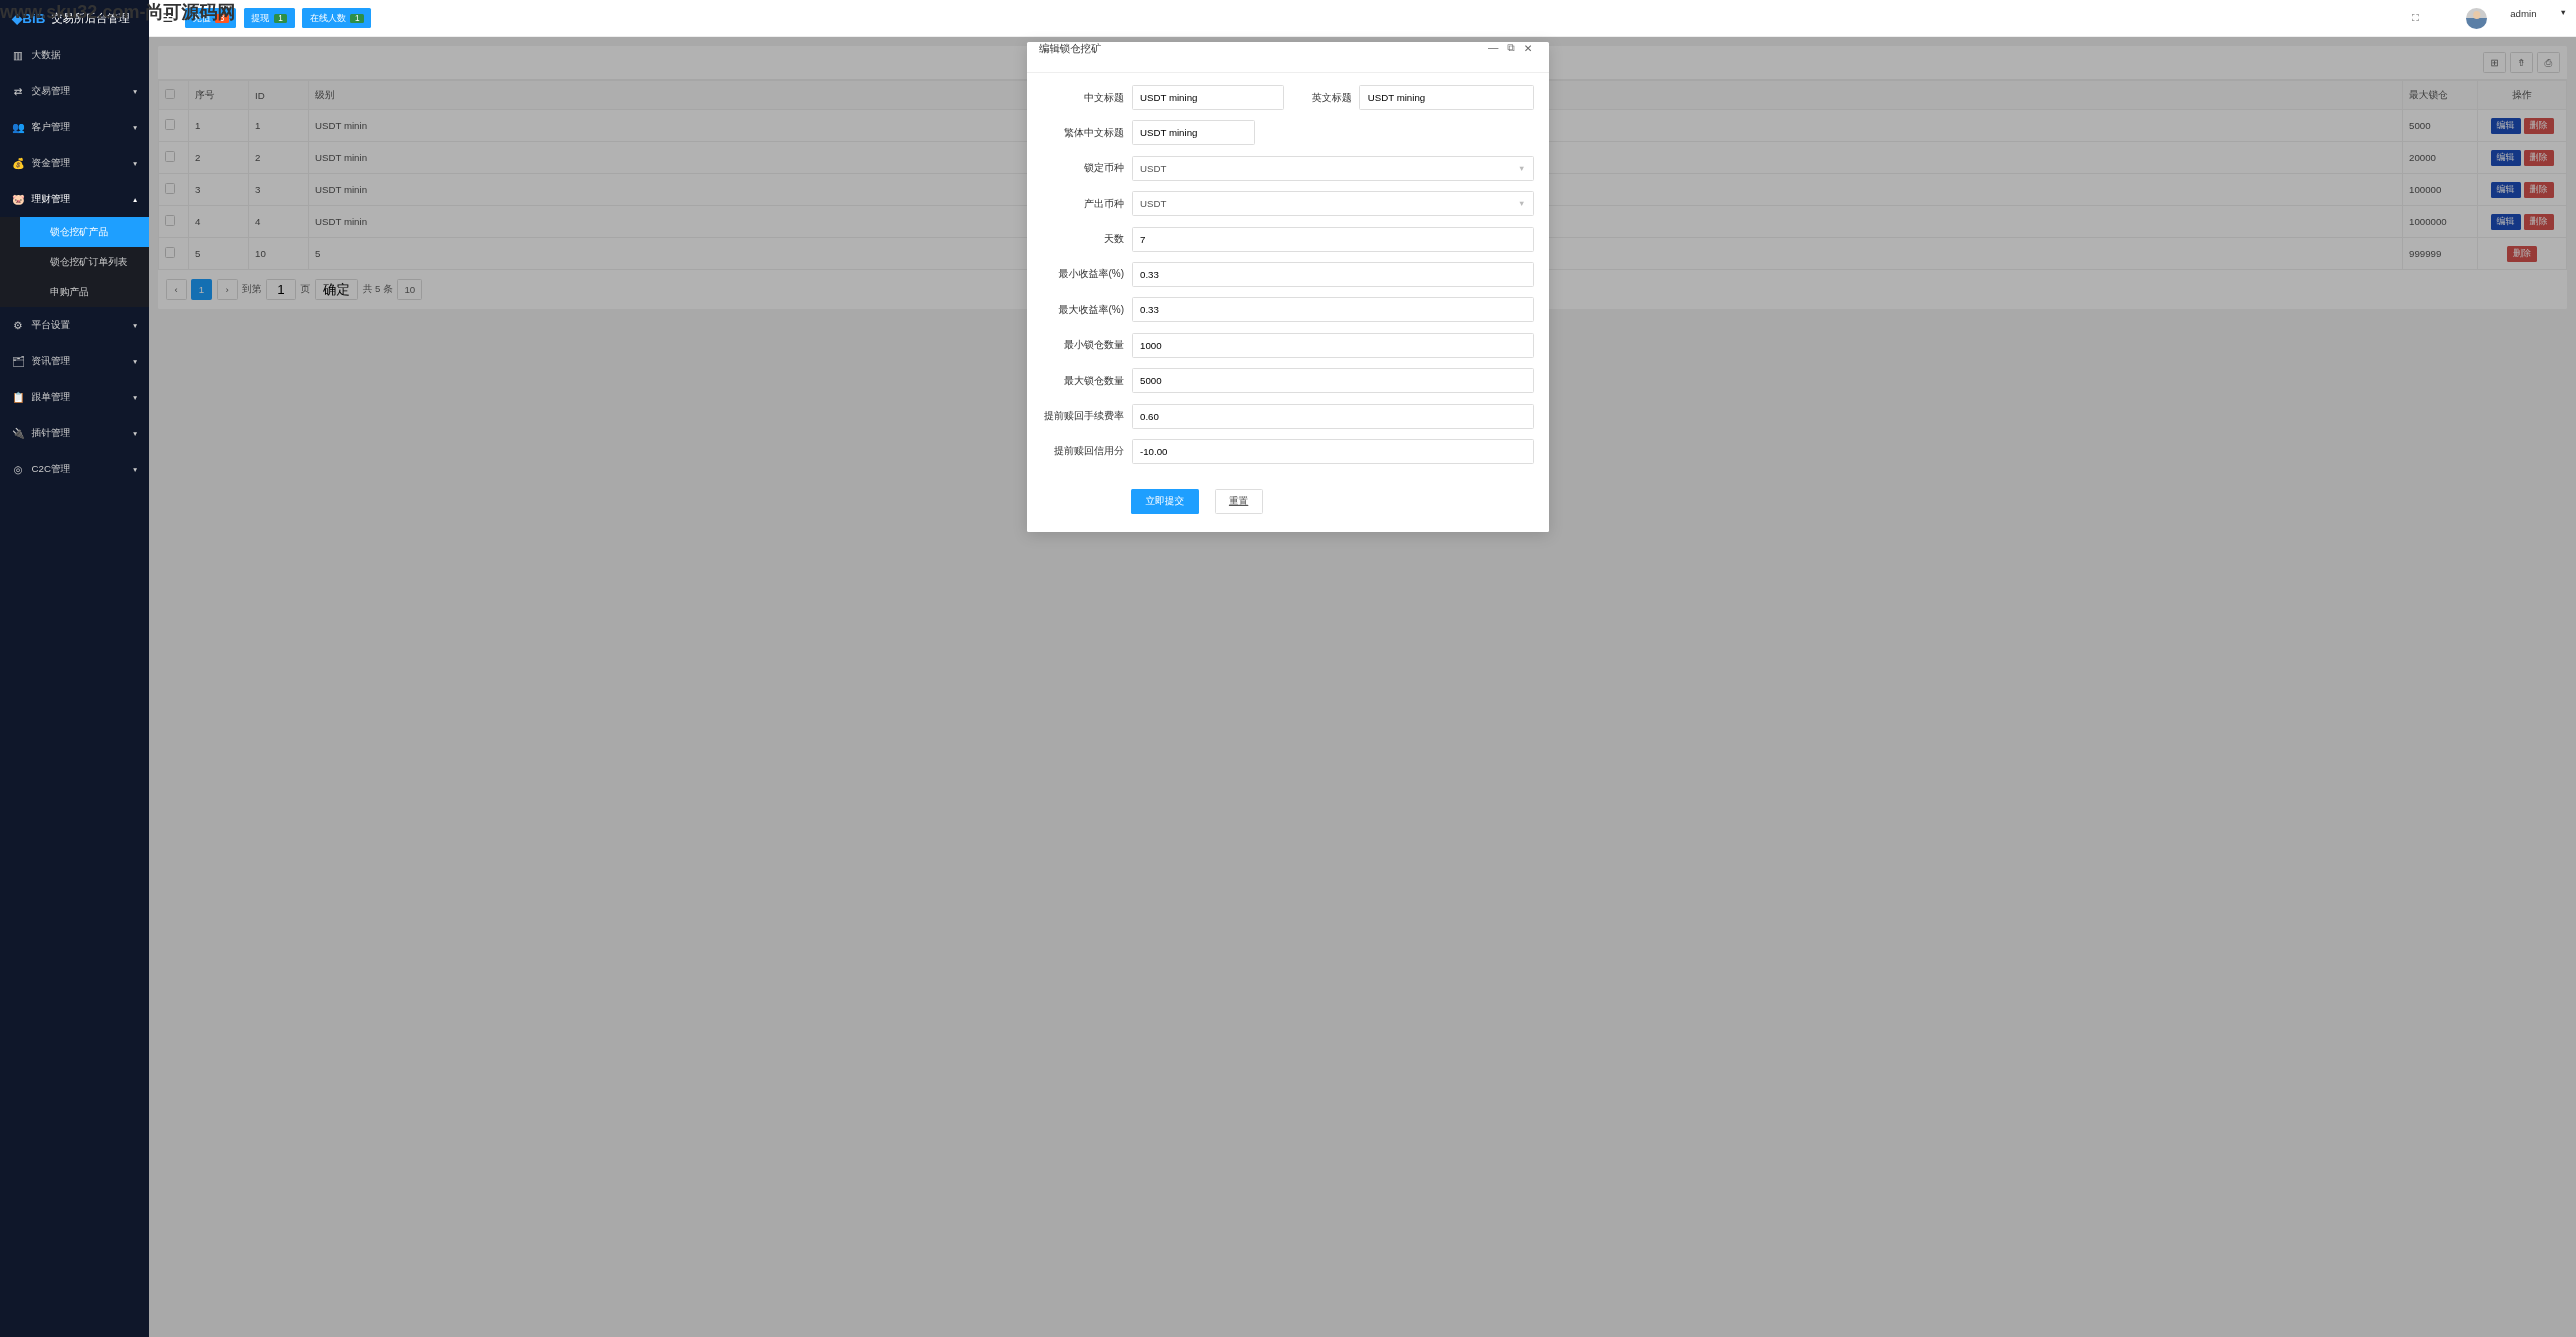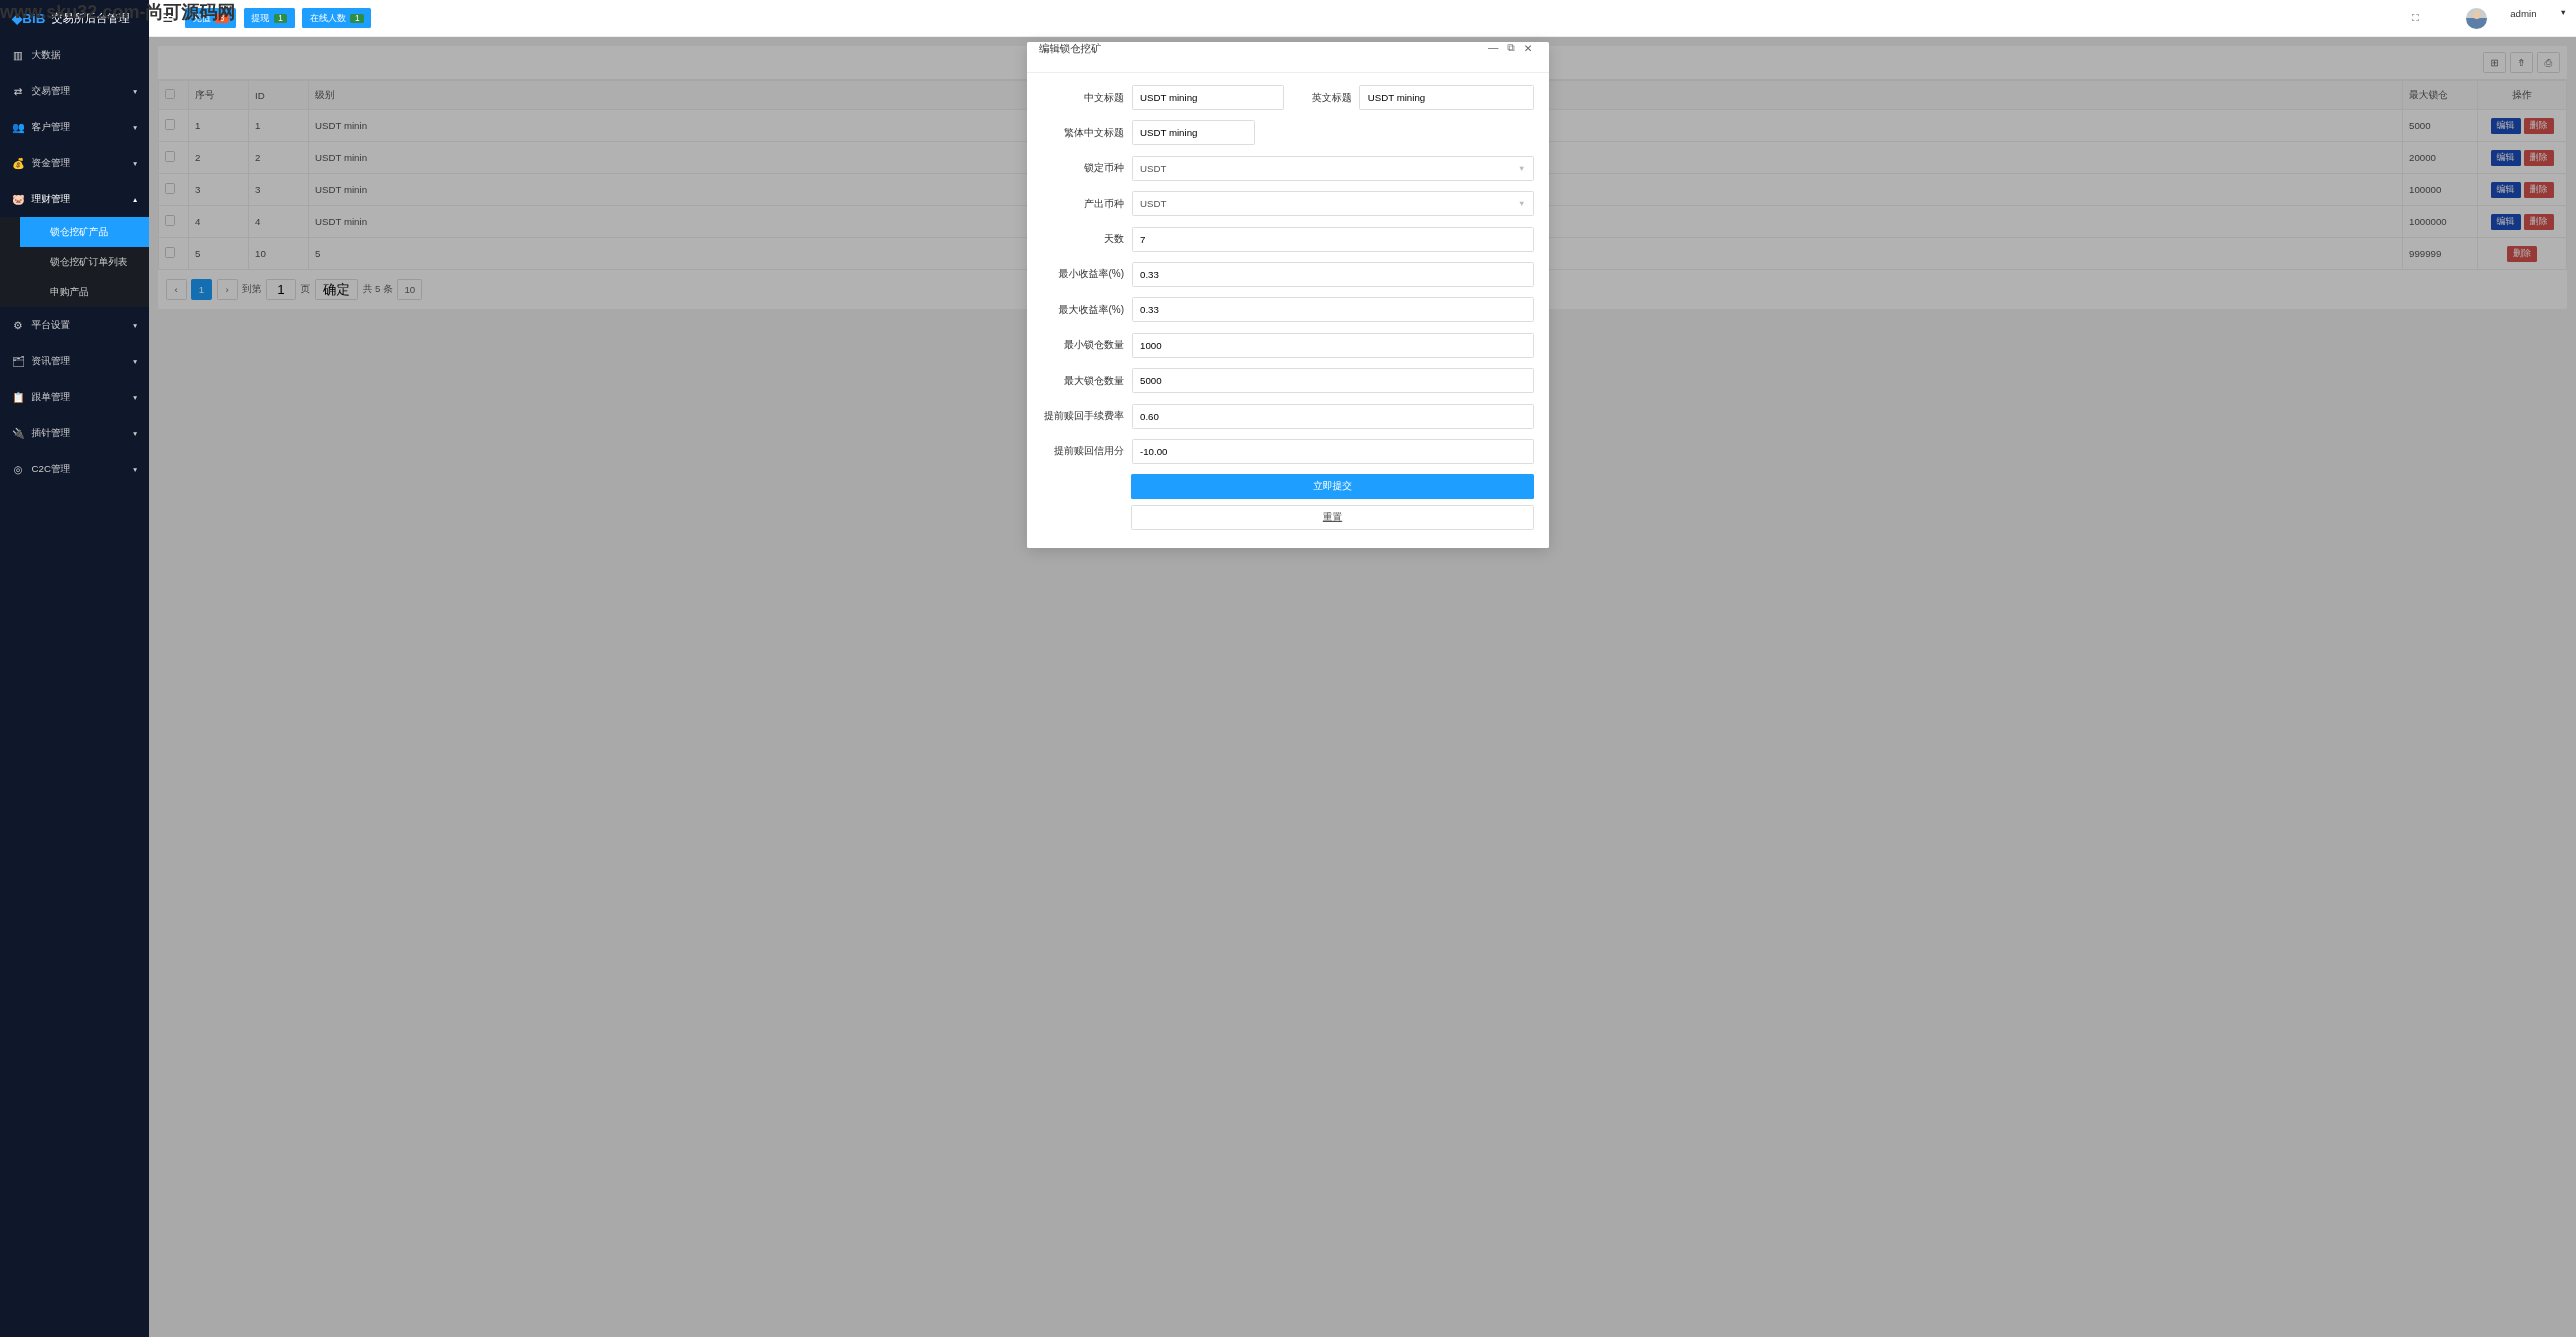--- a/index.html
+++ b/index.html
@@ -58,21 +58,21 @@
 .modal-head .sp { flex: 1; }
 .modal-head .mctrl { cursor: pointer; padding: 0 4.5px; color: #666; font-size: 10.4px; }
 .modal-body { padding: 12px 15px 18px; }
 .frow { display: flex; align-items: center; margin-bottom: 10.4px; gap: 7.5px; }
 .frow .lbl { width: 82px; text-align: right; font-size: 10px; color: #333; }
 .frow .lbl.w2 { width: 60px; }
 .frow input.inp, .frow .sel { flex: 1; height: 25px; border: 0.7px solid #ddd; border-radius: 1.5px; padding: 0 7.5px; font-size: 9.7px; }
 .frow .half { flex: 1; display: flex; align-items: center; gap: 7.5px; }
 .sel { display: flex; align-items: center; justify-content: space-between; color: #555; cursor: pointer; text-align: right; }
 .sel .caret { color: #bbb; font-size: 7.5px; }
-.actions { padding-left: 89px; display: flex; gap: 6px; margin-top: 10px; flex-direction: column; }
+.actions { padding-left: 89px; display: flex; gap: 16px; margin-top: 25px; }
 .btn { height: 25px; padding: 0 13.4px; border-radius: 1.5px; font-size: 9.7px; cursor: pointer; border: 0.7px solid transparent; }
 .btn-primary { background: #1E9FFF; color: #fff; }
 .btn-default { background: #fff; color: #555; border-color: #ddd; text-decoration: underline; }
 </style>
 </head>
 <body>
 
 <div class="watermark">www.sku32.com-尚可源码网</div>
 
 <div class="app">

